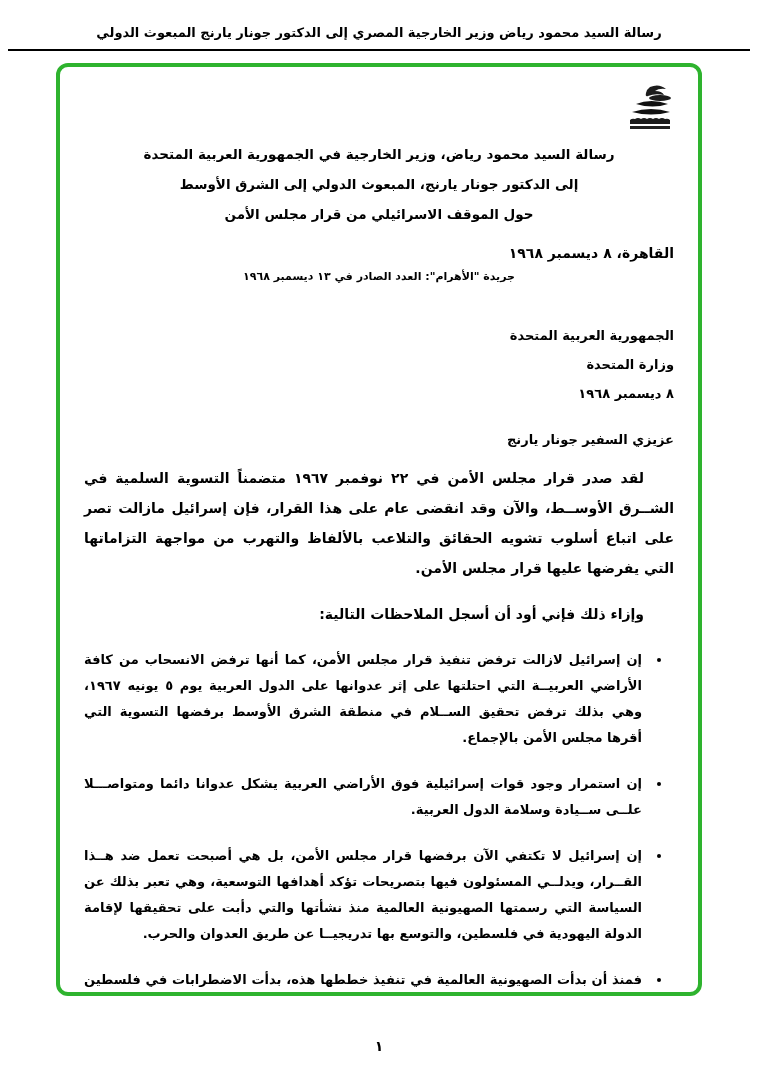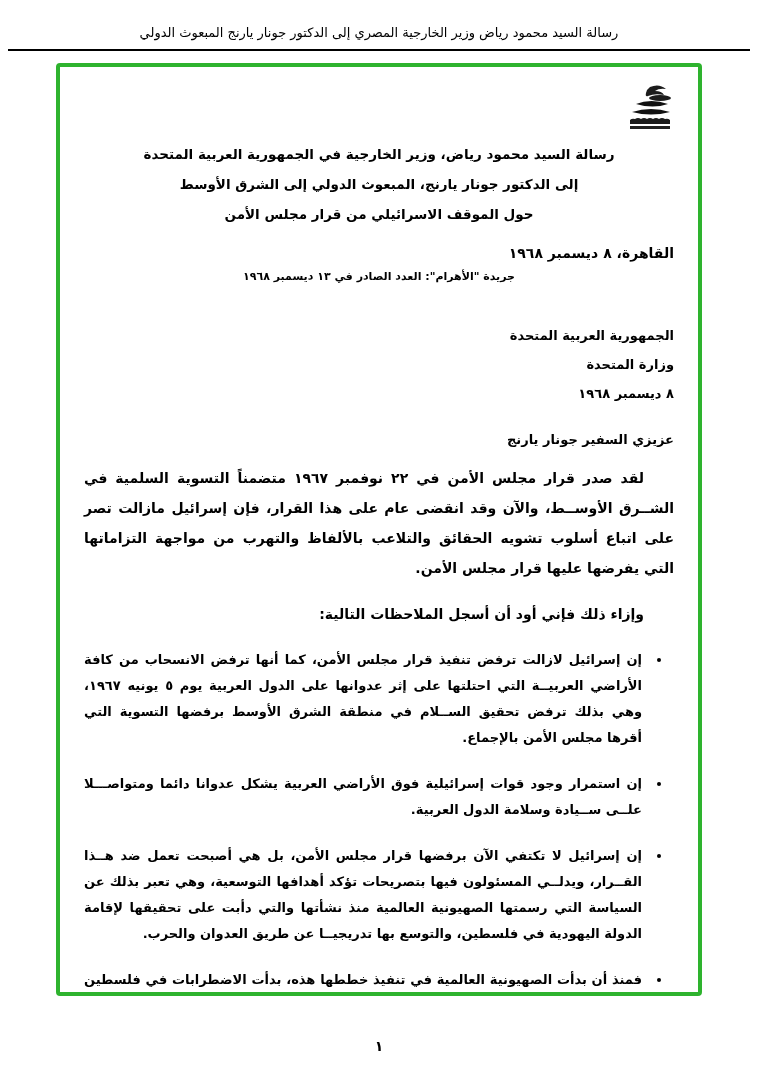--- a/index.html
+++ b/index.html
@@ -7,38 +7,38 @@
   body {
     background:#ffffff;
     color:#000;
     font-family:"DejaVu Sans", sans-serif;
     direction:rtl;
     overflow:hidden;
     position:relative;
   }
   .top-header {
     text-align:center;
-    font-weight:normal;
+    font-weight:bold;
     font-size:13px;
     line-height:18px;
     padding:24px 20px 0 20px;
   }
   .header-rule {
     border:none;
     border-top:2px solid #000;
     margin:7px 8px 0 8px;
   }
   .frame {
     position:absolute;
     top:63px;
     left:56px;
     width:646px;
     height:933px;
     border:4px solid #2eb32e;
-    border-radius:4px;
+    border-radius:12px;
     background:#fff;
     overflow:hidden;
     padding:14px 24px;
   }
   .emblem {
     position:absolute;
     top:16px;
     left:560px; 
     width:54px;
     height:50px;

